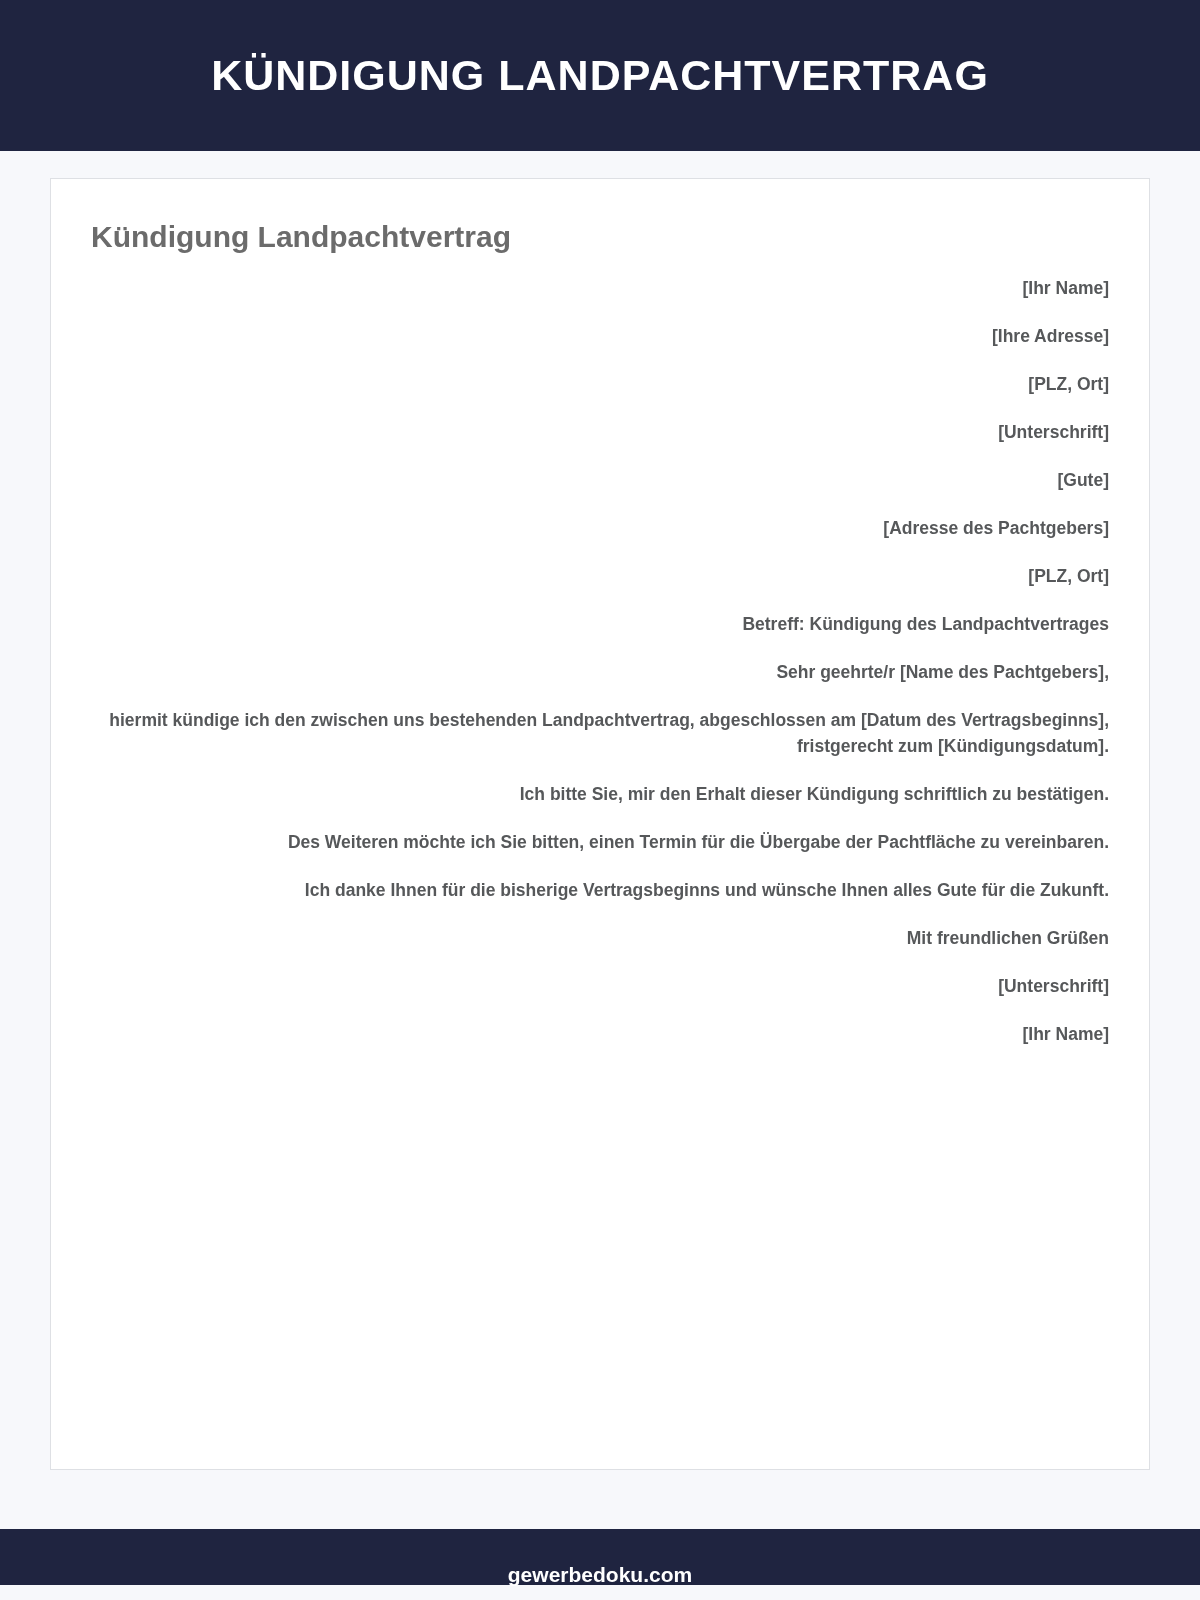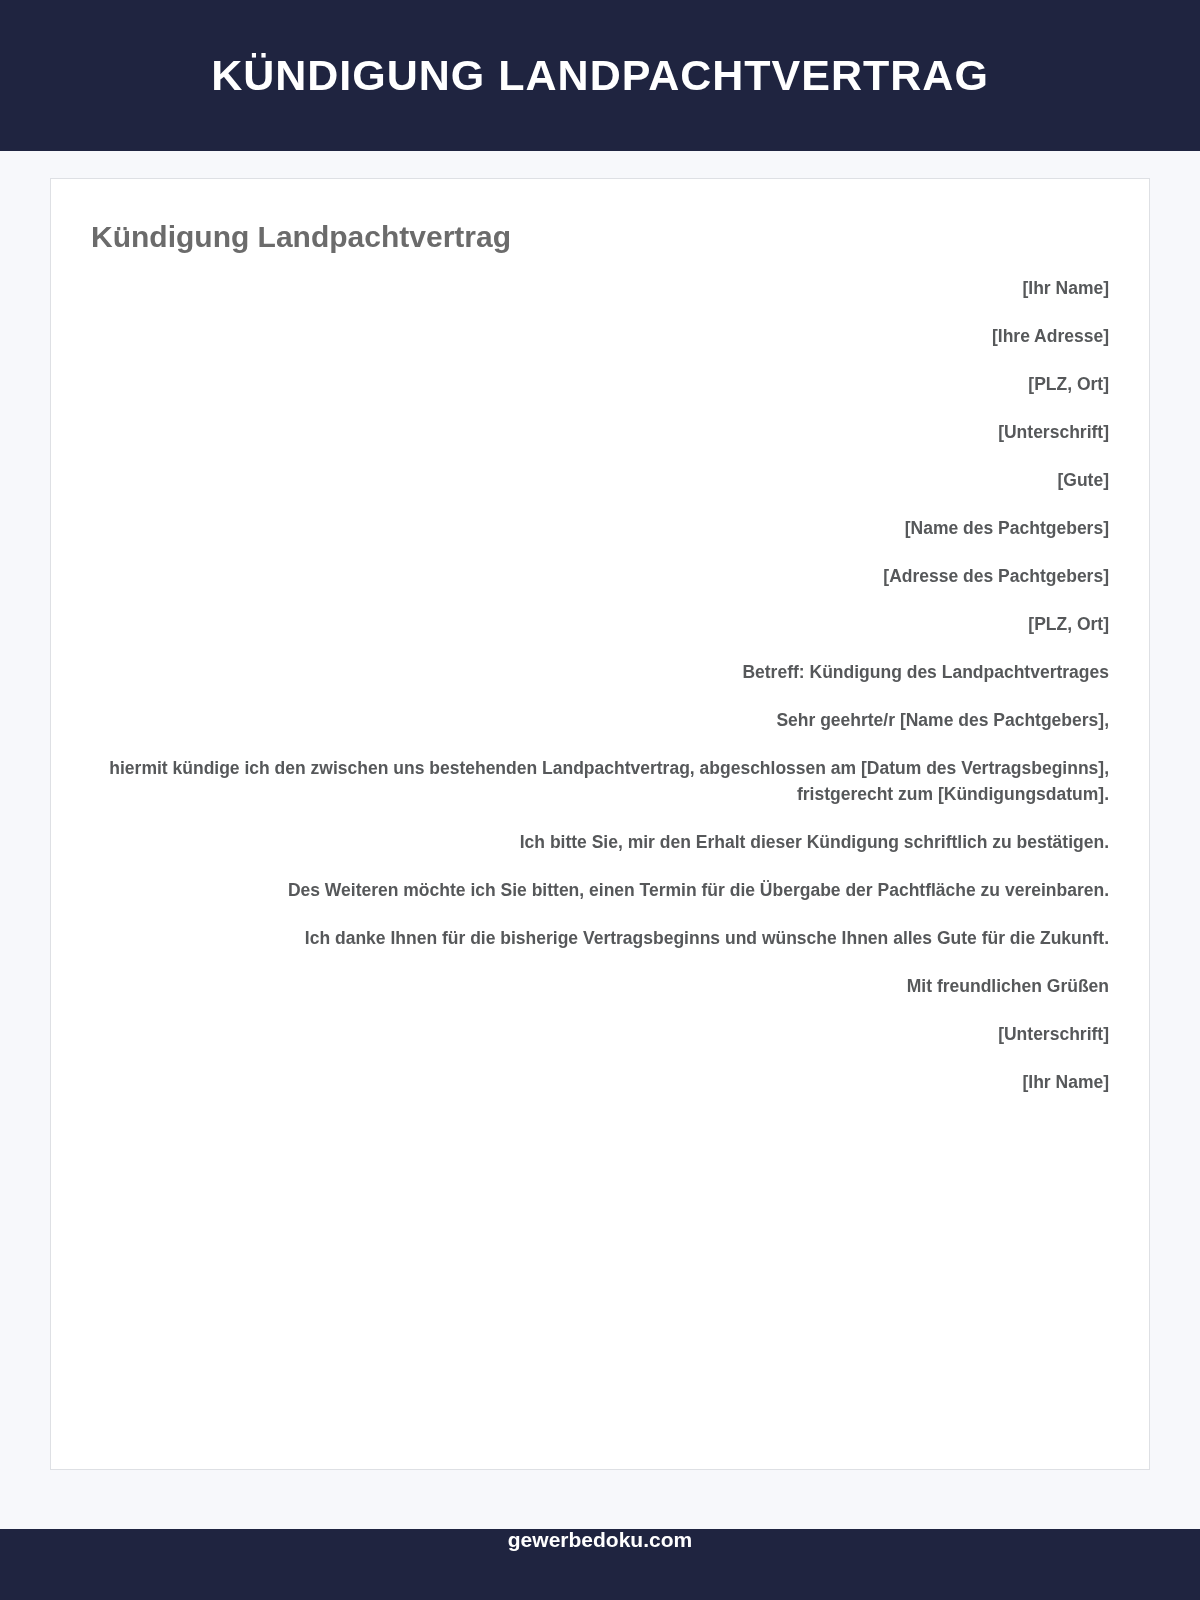--- a/index.html
+++ b/index.html
@@ -59,24 +59,24 @@
   .doc-body p {
     margin: 0 0 22px 0;
     font-size: 17.5px;
     line-height: 26px;
     font-weight: bold;
     color: var(--body-text, #56585a);
   }
   .para-group:last-child p:last-child { margin-bottom: 0; }
 
   .site-footer {
-    height: 72px;
+    height: 56px;
     background: var(--footer-background, #1f2440);
     display: flex;
-    align-items: flex-start;
+    align-items: flex-end;
     justify-content: center;
   }
   .footer-site {
     color: var(--header-text, #ffffff);
     font-size: 21px;
     font-weight: bold;
     line-height: 1;
     text-decoration: none;
     cursor: pointer;
   }
@@ -93,21 +93,20 @@
     <h2 class="doc-heading">Kündigung Landpachtvertrag</h2>
     <div class="doc-body">
         <div class="para-group">
           <p>[Ihr Name]</p>
           <p>[Ihre Adresse]</p>
           <p>[PLZ, Ort]</p>
           <p>[Unterschrift]</p>
           <p>[Gute]</p>
         </div>
         <div class="para-group">
-          <p>[Name des Pachtgebers]</p>
           <p>[Adresse des Pachtgebers]</p>
           <p>[PLZ, Ort]</p>
         </div>
         <div class="para-group">
           <p>Betreff: Kündigung des Landpachtvertrages</p>
         </div>
         <div class="para-group">
           <p>Sehr geehrte/r [Name des Pachtgebers],</p>
         </div>
         <div class="para-group">

